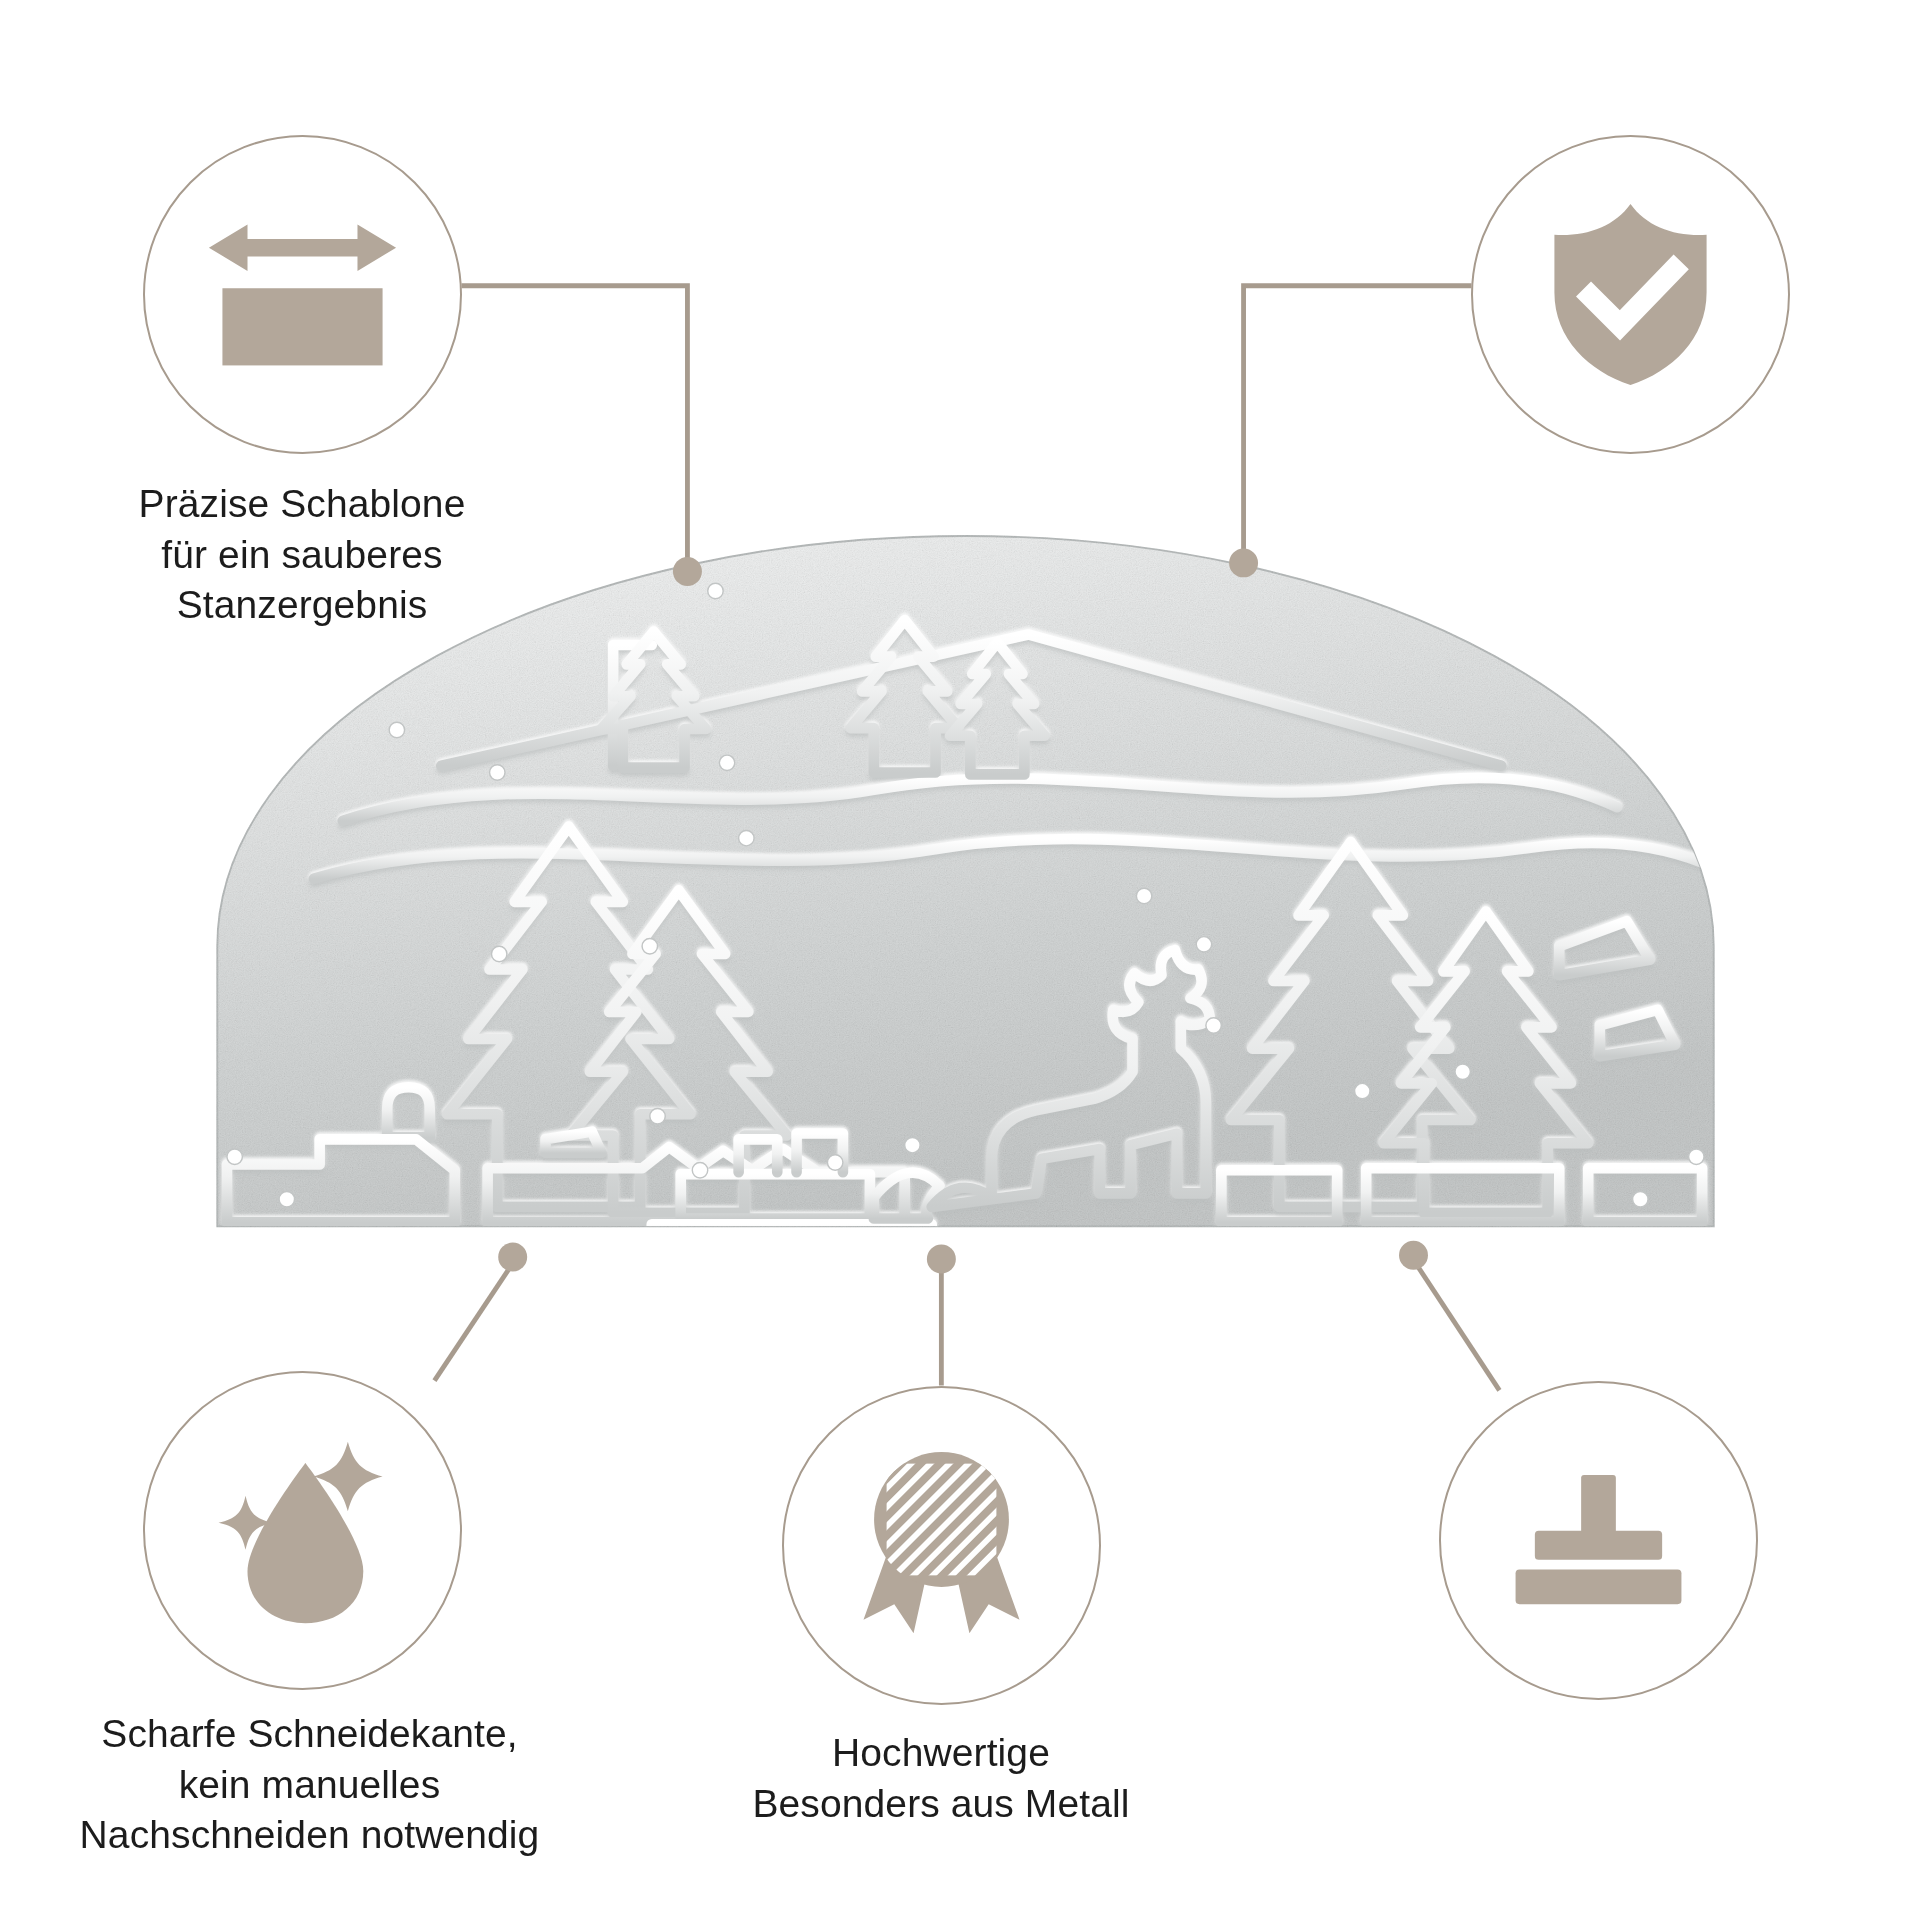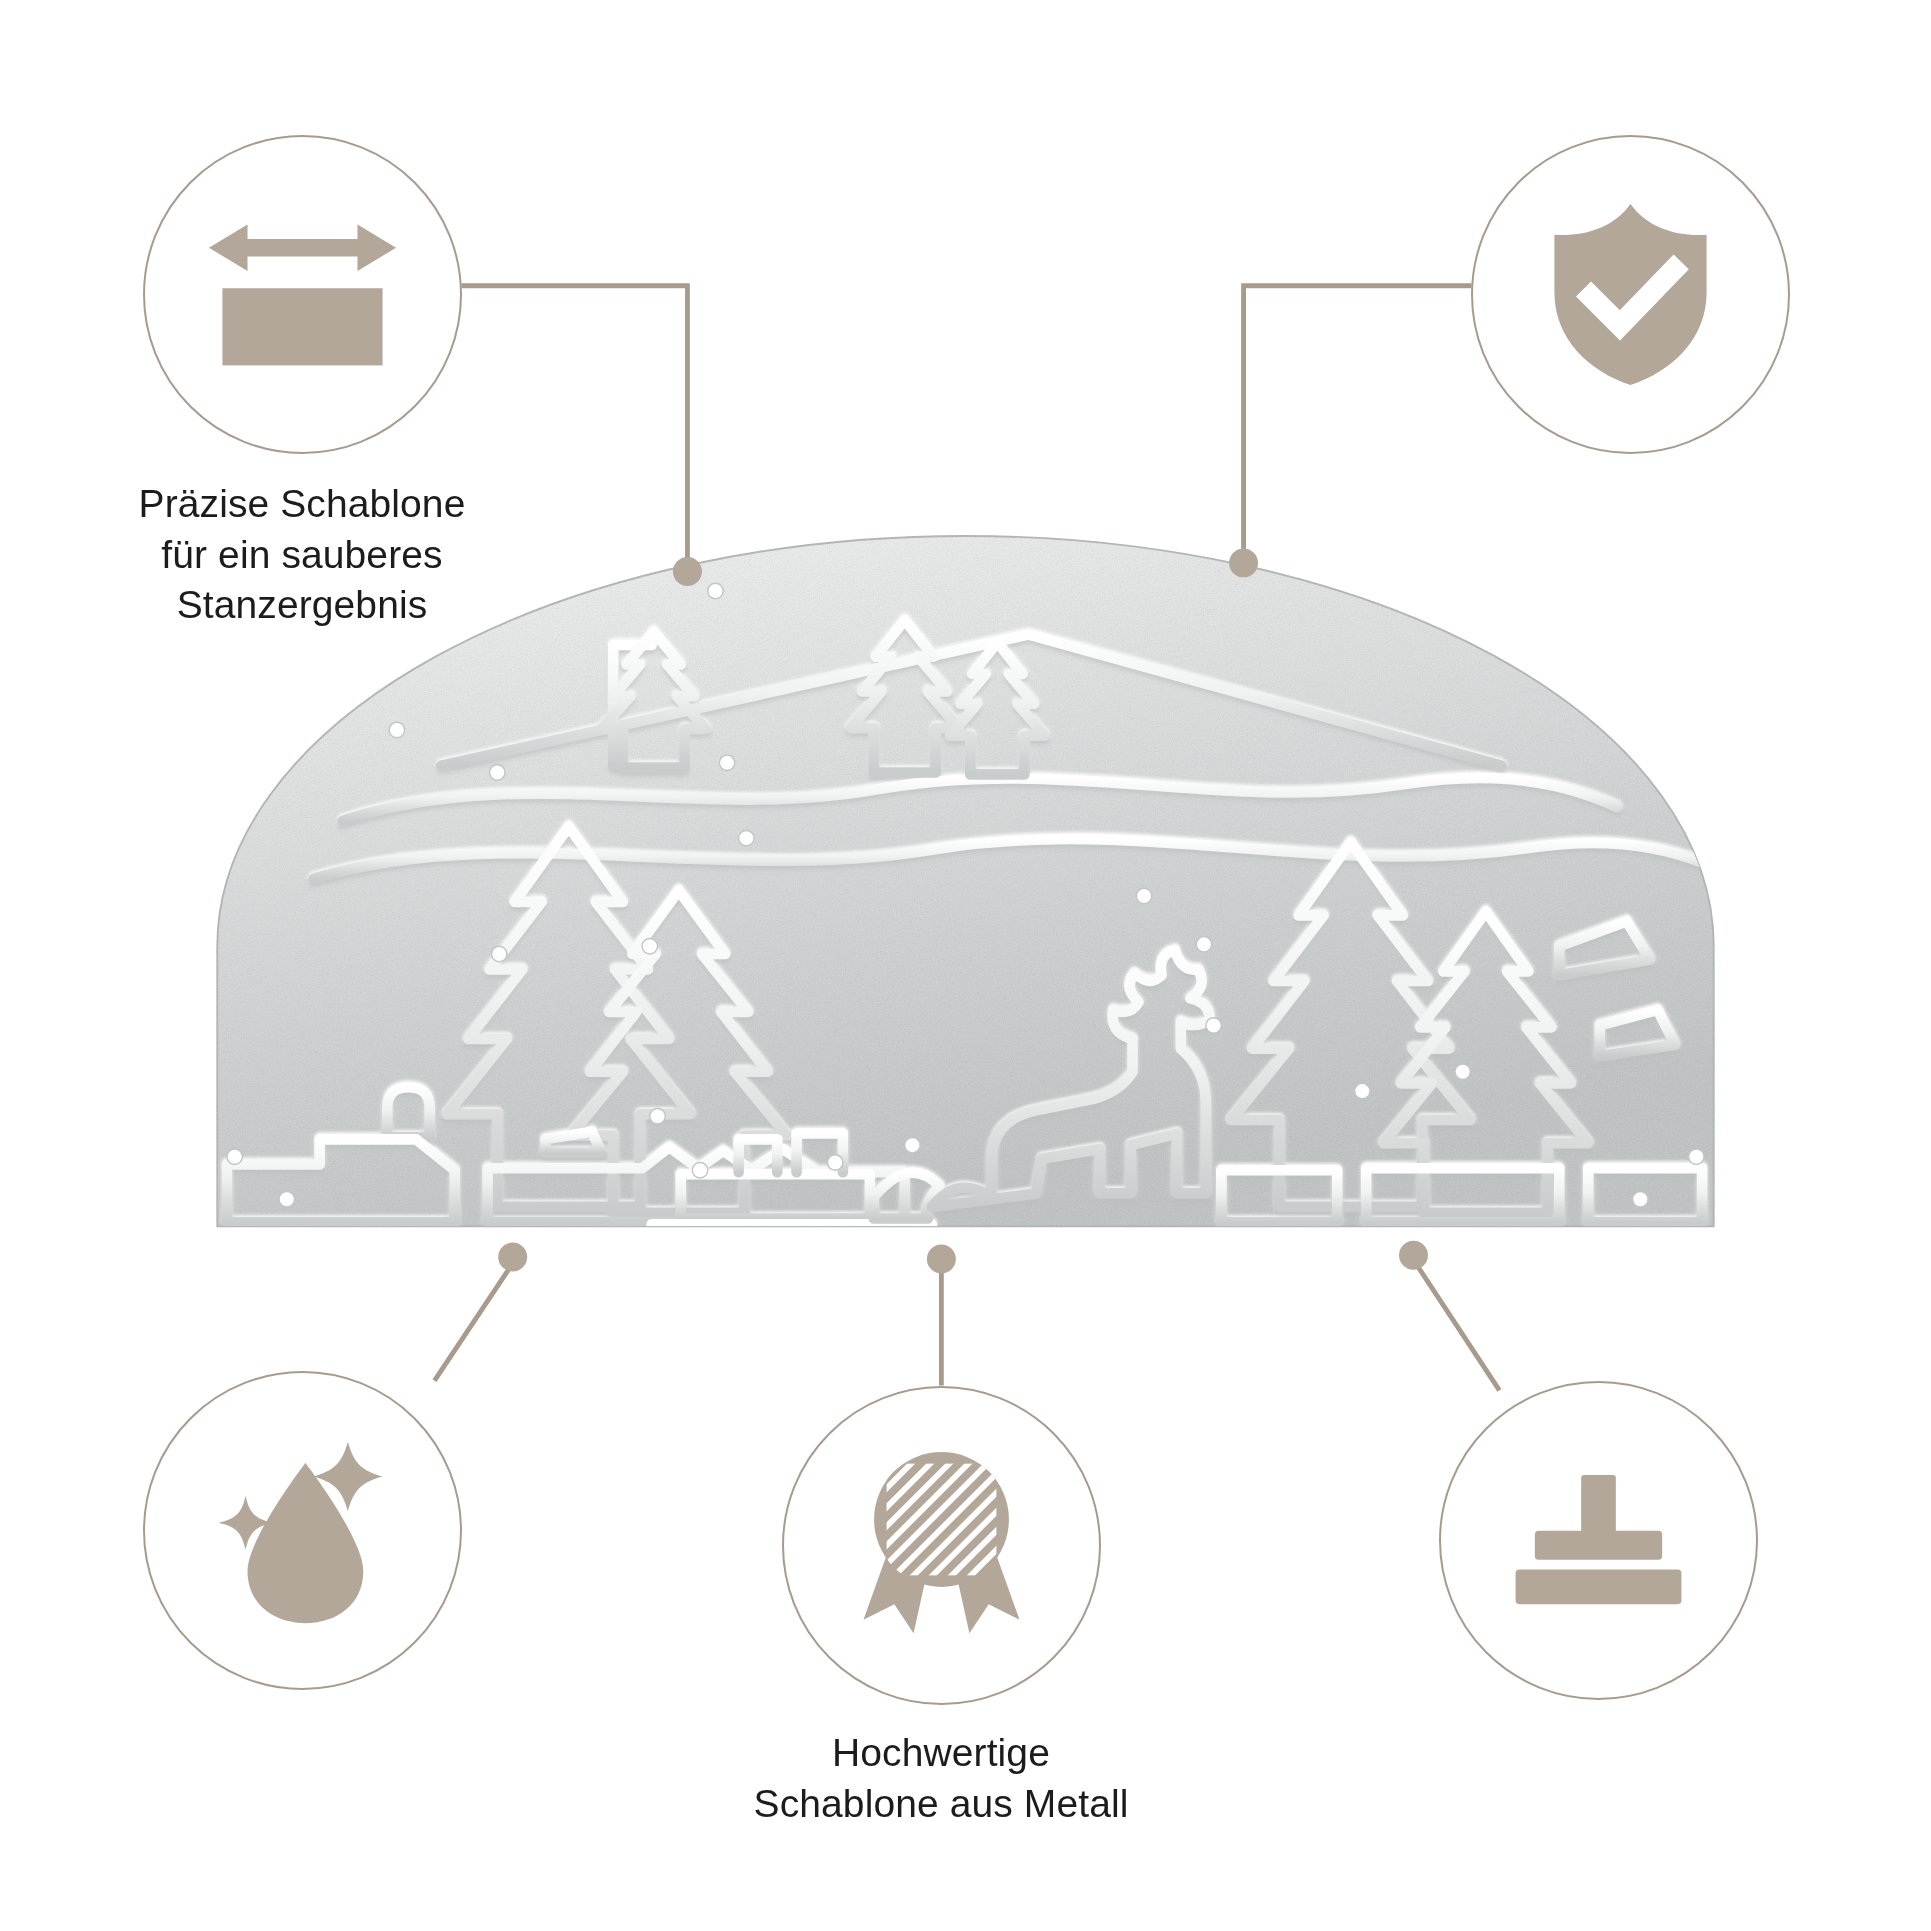--- a/index.html
+++ b/index.html
@@ -253,20 +253,23 @@
                C 108 30 48 108 48 142
                C 48 176 75 196 108 196
                C 141 196 168 176 168 142
                C 168 108 108 30 108 30 Z" fill="#b3a79a"></path>
 
       <path d="M 152 8 C 158 30 166 38 188 44 C 166 50 158 58 152 80 C 146 58 138 50 116 44 C 138 38 146 30 152 8 Z" fill="#b3a79a"></path>
 
       <path d="M 46 64 C 50 82 56 88 74 92 C 56 96 50 102 46 120 C 42 102 36 96 18 92 C 36 88 42 82 46 64 Z" fill="#b3a79a"></path>
     </svg>
   </div>
+  <div class="caption" style="left:39px; top:1709px; width:541px;">Scharfe Schneidekante,
+kein manuelles
+Nachschneiden notwendig</div>
 
   <div class="callout-circle" style="left:782px; top:1386px; width:319px; height:319px;">
     <svg width="183" height="203" viewBox="0 0 190 210">
       <defs>
         <pattern id="hatch" width="14" height="14" patternUnits="userSpaceOnUse" patternTransform="rotate(45)">
           <rect width="14" height="14" fill="#b3a79a"></rect>
           <rect width="6" height="14" fill="#ffffff"></rect>
         </pattern>
         <clipPath id="medalClip">
             <circle cx="95" cy="78" r="70"></circle>
@@ -276,21 +279,21 @@
       <path d="M 42 104 L 82 124 L 66 196 L 46 166 L 14 182 Z" fill="#b3a79a"></path>
       <path d="M 148 104 L 108 124 L 124 196 L 144 166 L 176 182 Z" fill="#b3a79a"></path>
 
       <circle cx="95" cy="78" r="70" fill="#b3a79a"></circle>
       <g clip-path="url(#medalClip)">
         <rect x="38" y="20" width="114" height="116" fill="url(#hatch)"></rect>
       </g>
     </svg>
   </div>
   <div class="caption" style="left:666px; top:1728px; width:550px;">Hochwertige
-Schablone aus Metall</div>
+Besonders aus Metall</div>
 
   <div class="callout-circle" style="left:1439px; top:1381px; width:319px; height:319px;">
     <svg width="193" height="135" viewBox="0 0 200 140">
 
       <rect x="82" y="2" width="36" height="62" rx="3" fill="#b3a79a"></rect>
 
       <rect x="34" y="60" width="132" height="30" rx="4" fill="#b3a79a"></rect>
 
       <rect x="14" y="100" width="172" height="36" rx="4" fill="#b3a79a"></rect>
     </svg>

